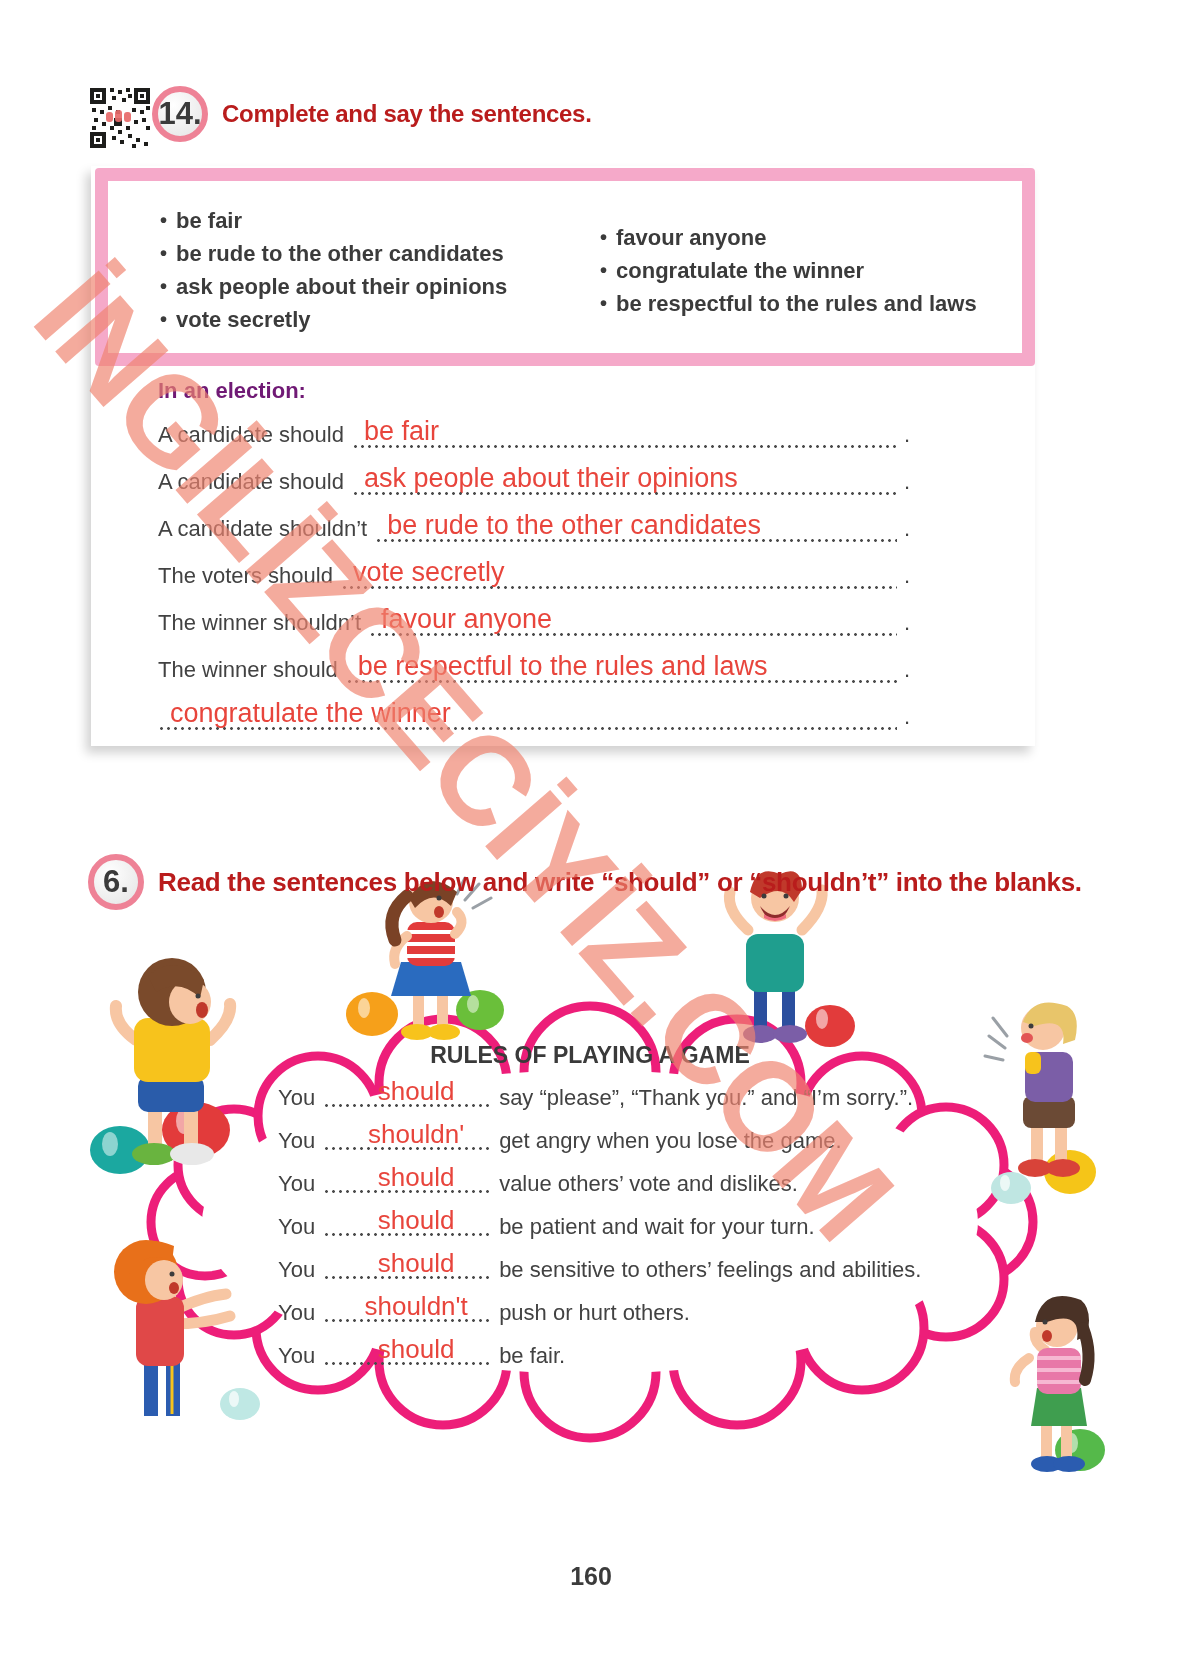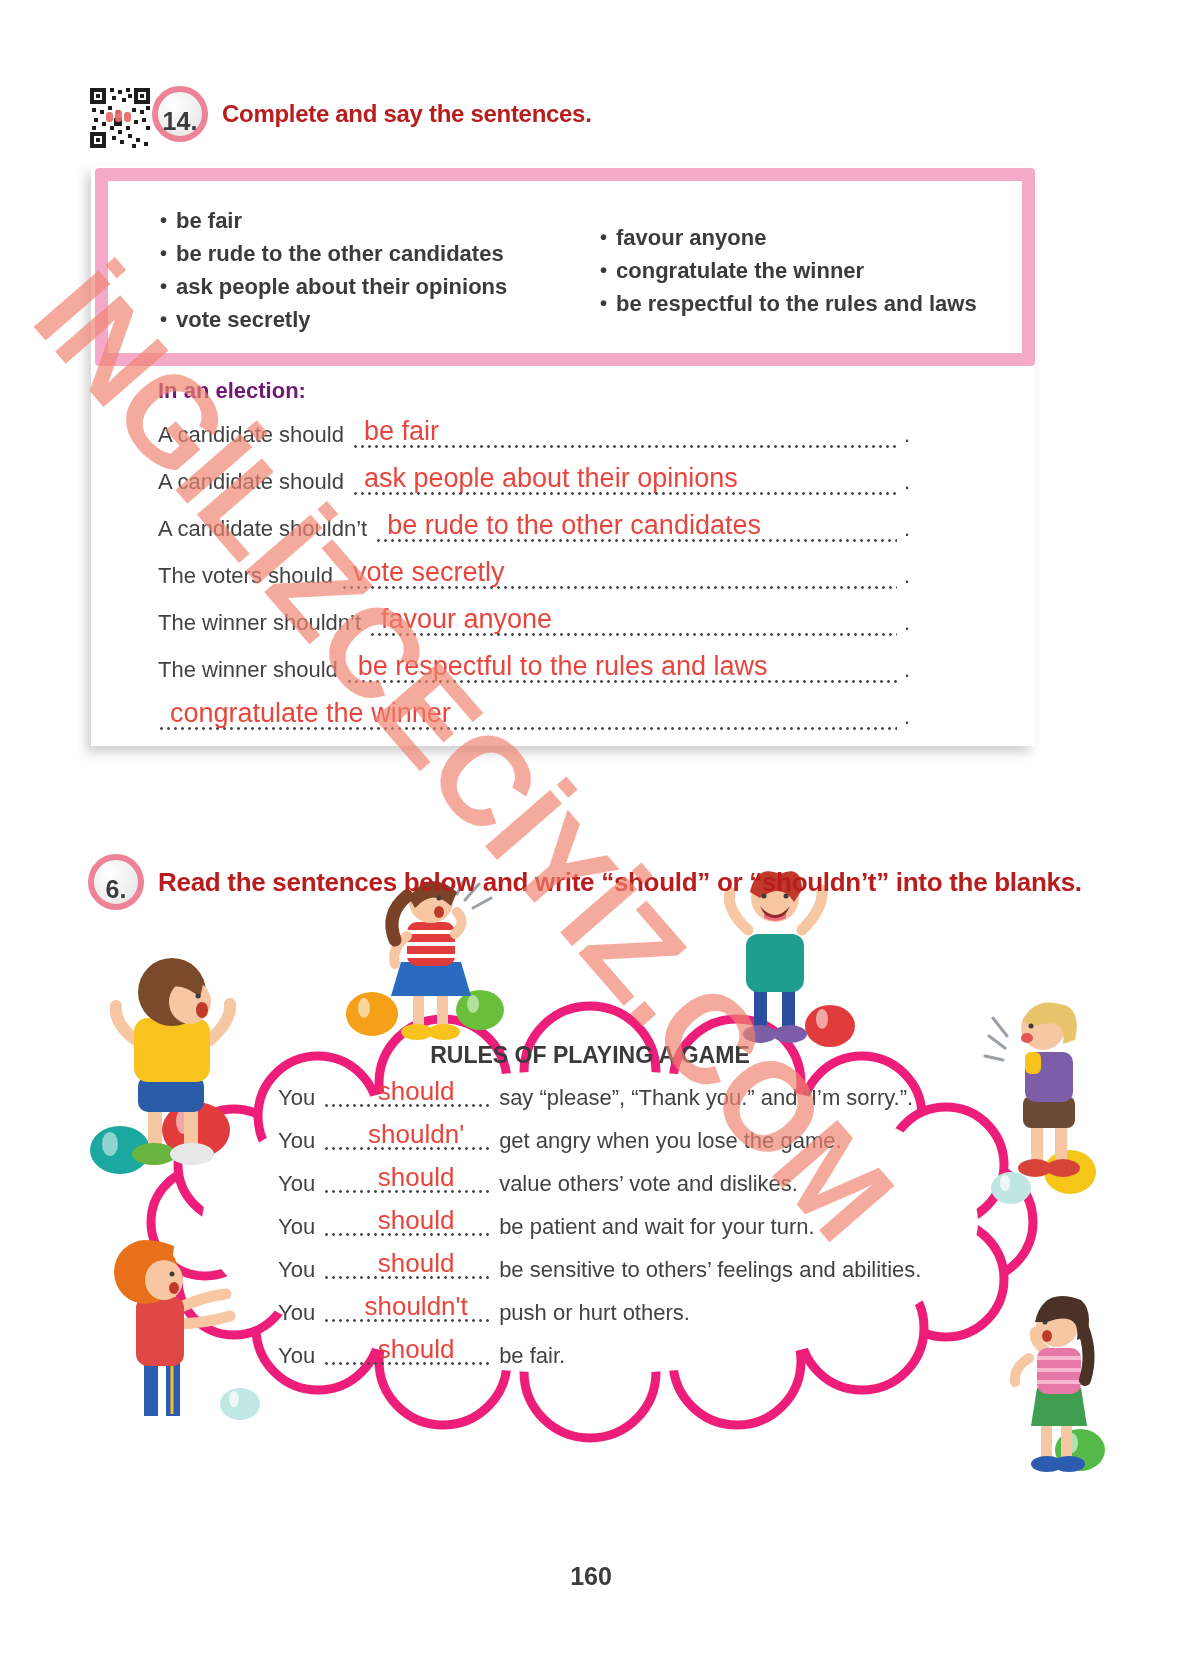--- a/index.html
+++ b/index.html
@@ -3,22 +3,22 @@
 <meta charset="utf-8">
 <style>
   html,body{margin:0;padding:0;background:#888;}
   #page{position:relative;width:1182px;height:1654px;margin:0 auto;background:#ffffff;
         font-family:"Liberation Sans", sans-serif;color:#3c3c3c;overflow:hidden;}
 
   
   .ex-header{position:absolute;display:flex;align-items:center;gap:14px;z-index:4;}
   .badge{width:44px;height:44px;border-radius:50%;border:6px solid #ee8296;
          background:radial-gradient(circle at 35% 30%, #ffffff 0%, #e6e6e6 90%);
-         display:flex;align-items:flex-end;justify-content:center;
-         font-weight:700;font-size:25px;color:#3b3b3b;flex:0 0 auto;}
+         display:flex;align-items:center;justify-content:center;
+         font-weight:700;font-size:31px;color:#3b3b3b;flex:0 0 auto;}
   .ex-title{font-weight:700;font-size:24px;color:#b91c1c;letter-spacing:-0.3px;}
 
   
   #qr{position:absolute;left:88px;top:86px;width:64px;height:64px;z-index:4;}
 
   
   #card14{position:absolute;left:91px;top:166px;width:944px;height:580px;background:#ffffff;
           box-shadow:-5px 7px 10px rgba(0,0,0,0.18);z-index:1;}
   #pink-frame{position:absolute;left:95px;top:168px;width:940px;height:198px;background:#f5a9c9;
               border-radius:4px;z-index:2;}

